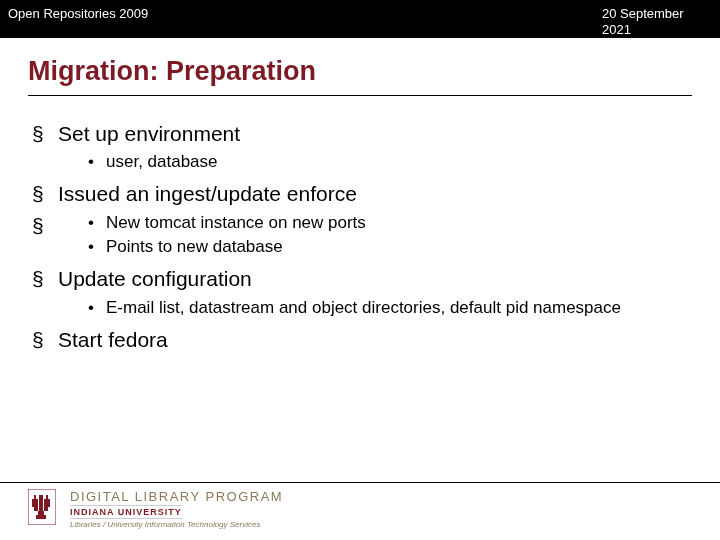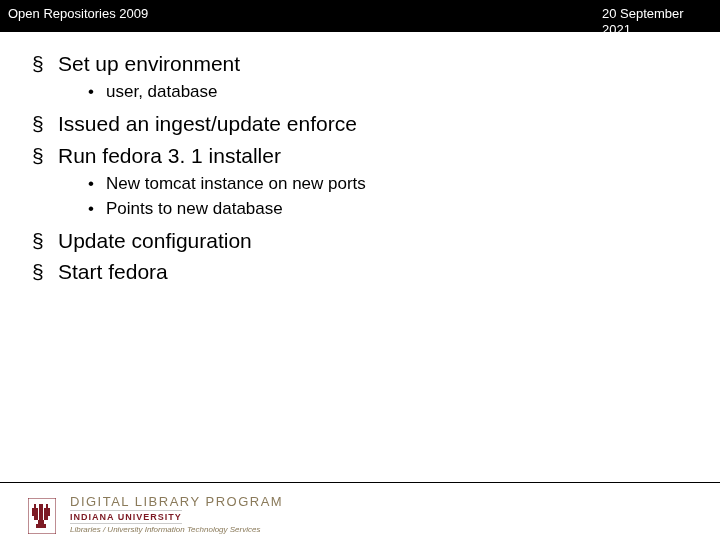--- a/index.html
+++ b/index.html
@@ -7,21 +7,21 @@
     width: 720px;
     height: 540px;
     font-family: Arial, Helvetica, sans-serif;
     background: #ffffff;
     position: relative;
     overflow: hidden;
   }
   .header-bar {
     background: #000000;
     color: #ffffff;
-    height: 32px;
+    height: 38px;
     width: 100%;
     position: relative;
     font-size: 13px;
     display: flex;
     align-items: flex-start;
     padding-top: 6px;
   }
   .header-left {
     position: absolute;
     left: 8px;
@@ -89,21 +89,21 @@
   }
   .footer {
     position: absolute;
     bottom: 0;
     left: 0;
     width: 100%;
     border-top: 1.5px solid #000;
     height: 58px;
     padding: 6px 28px;
     display: flex;
-    align-items: flex-end;
+    align-items: flex-start;
     gap: 14px;
   }
   .iu-logo {
     width: 28px;
     height: 36px;
     position: relative;
     flex-shrink: 0;
   }
   .iu-logo svg { display: block; }
   .footer-text .line1 {
@@ -131,30 +131,33 @@
 </style>
 </head>
 <body>
 
 <div class="header-bar">
   <div class="header-left">Open Repositories 2009</div>
   <div class="header-right">20 September 2021</div>
 </div>
 
 <div class="content">
+  <div class="slide-title">Migration: Preparation</div>
   <ul class="level1" id="bullets">
       <li><span>Set up environment</span><ul class="level2">
           <li>user, database</li>
         </ul></li>
       <li><span>Issued an ingest/update enforce</span></li>
-      <li><span>Run fedora 3. 1 installer</span><ul class="level2">
+      <li><ul class="level2">
           <li>New tomcat instance on new ports</li>
           <li>Points to new database</li>
         </ul></li>
-      <li><span>Update configuration</span></li>
+      <li><span>Update configuration</span><ul class="level2">
+          <li>E-mail list, datastream and object directories, default pid namespace</li>
+        </ul></li>
       <li><span>Start fedora</span></li>
     </ul>
 </div>
 
 <div class="footer">
   <div class="iu-logo">
     <svg width="28" height="36" viewBox="0 0 28 36">
       <rect x="0" y="0" width="28" height="36" fill="none" stroke="#7d1a24" stroke-width="1"></rect>
       <path d="M 8 6 L 8 10 L 10 10 L 10 22 L 6 22 L 6 18 L 4 18 L 4 10 L 6 10 L 6 6 Z
                M 20 6 L 20 10 L 22 10 L 22 18 L 20 18 L 20 22 L 16 22 L 16 10 L 18 10 L 18 6 Z

